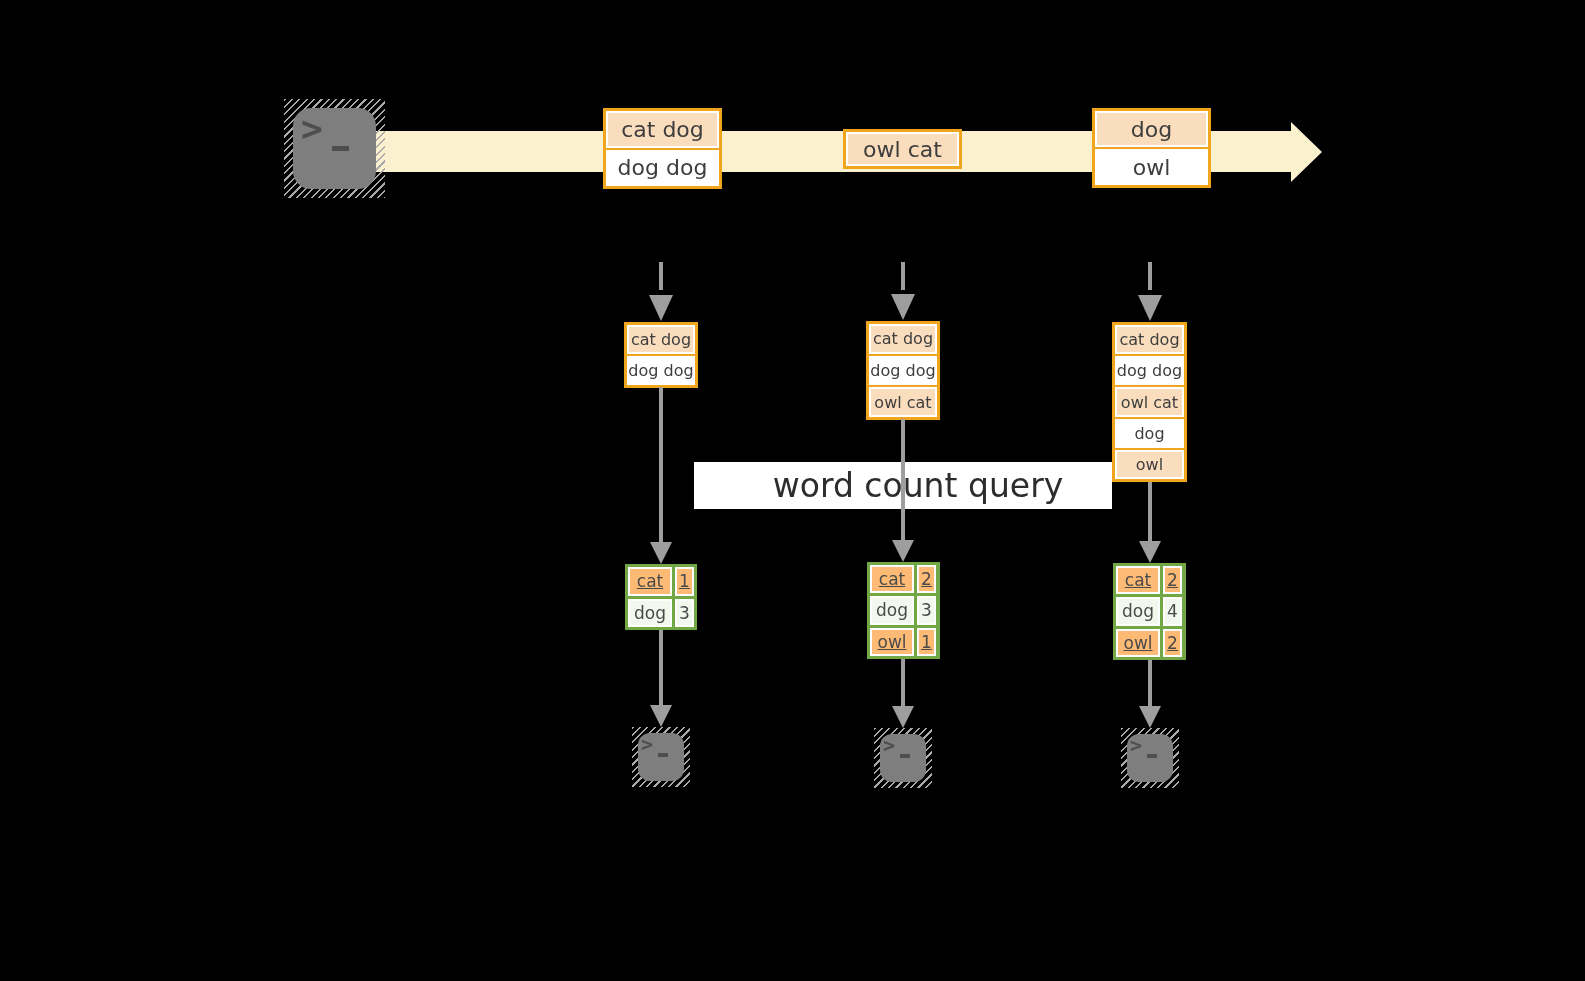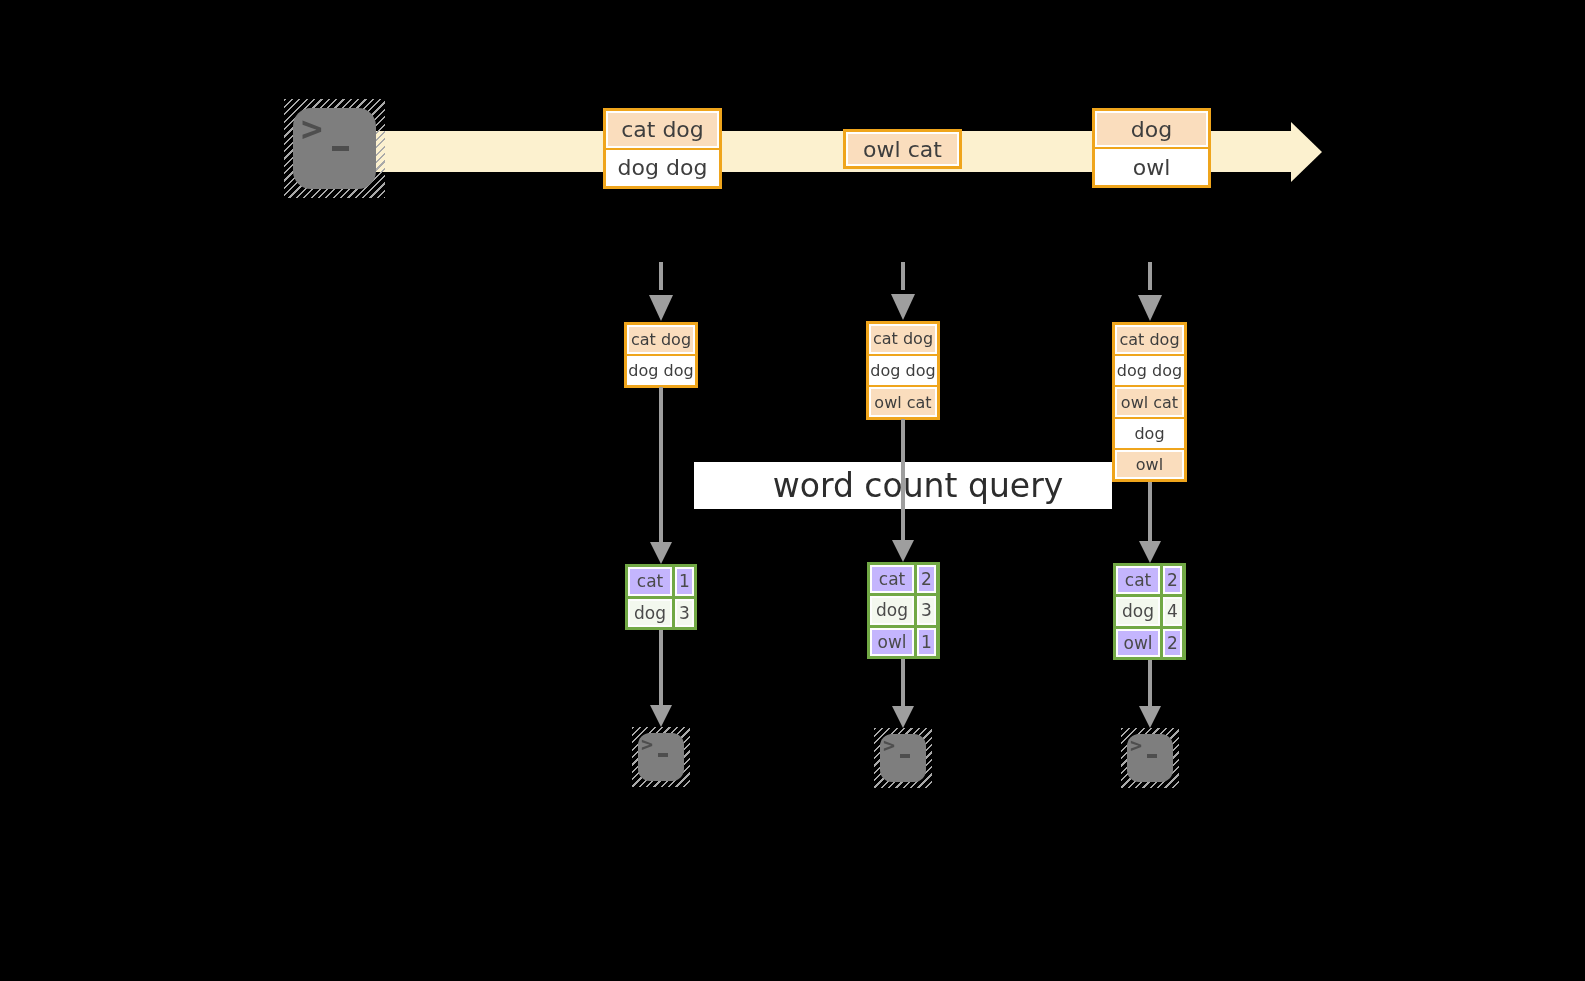--- a/index.html
+++ b/index.html
@@ -44,21 +44,21 @@
     border-right:12px solid transparent;border-top:26px solid #9e9e9e;}
   
   .query-band{position:absolute;left:694px;top:462px;width:418px;height:47px;background:#ffffff;
     display:flex;align-items:center;justify-content:center;padding-left:30px;}
   .query-band span{font-size:33px;color:#2d2d2d;}
   
   .gtable{position:absolute;border:3px solid #71A845;background:#71A845;display:grid;
     grid-template-columns:44px 19px;gap:3px;}
   .gcell{display:flex;align-items:center;justify-content:center;font-size:17px;color:#4a4a4a;
     box-shadow:inset 0 0 0 2px #fdfdfd;}
-  .gdark{background:#c4b5fd;}
+  .gdark{background:#fdba74;text-decoration:underline;}
   .glight{background:#F3F8EE;}
 </style>
 </head>
 <body>
 
 <div id="canvas">
 
   <div class="stream-band"></div>
   <div class="stream-head"></div>
 

